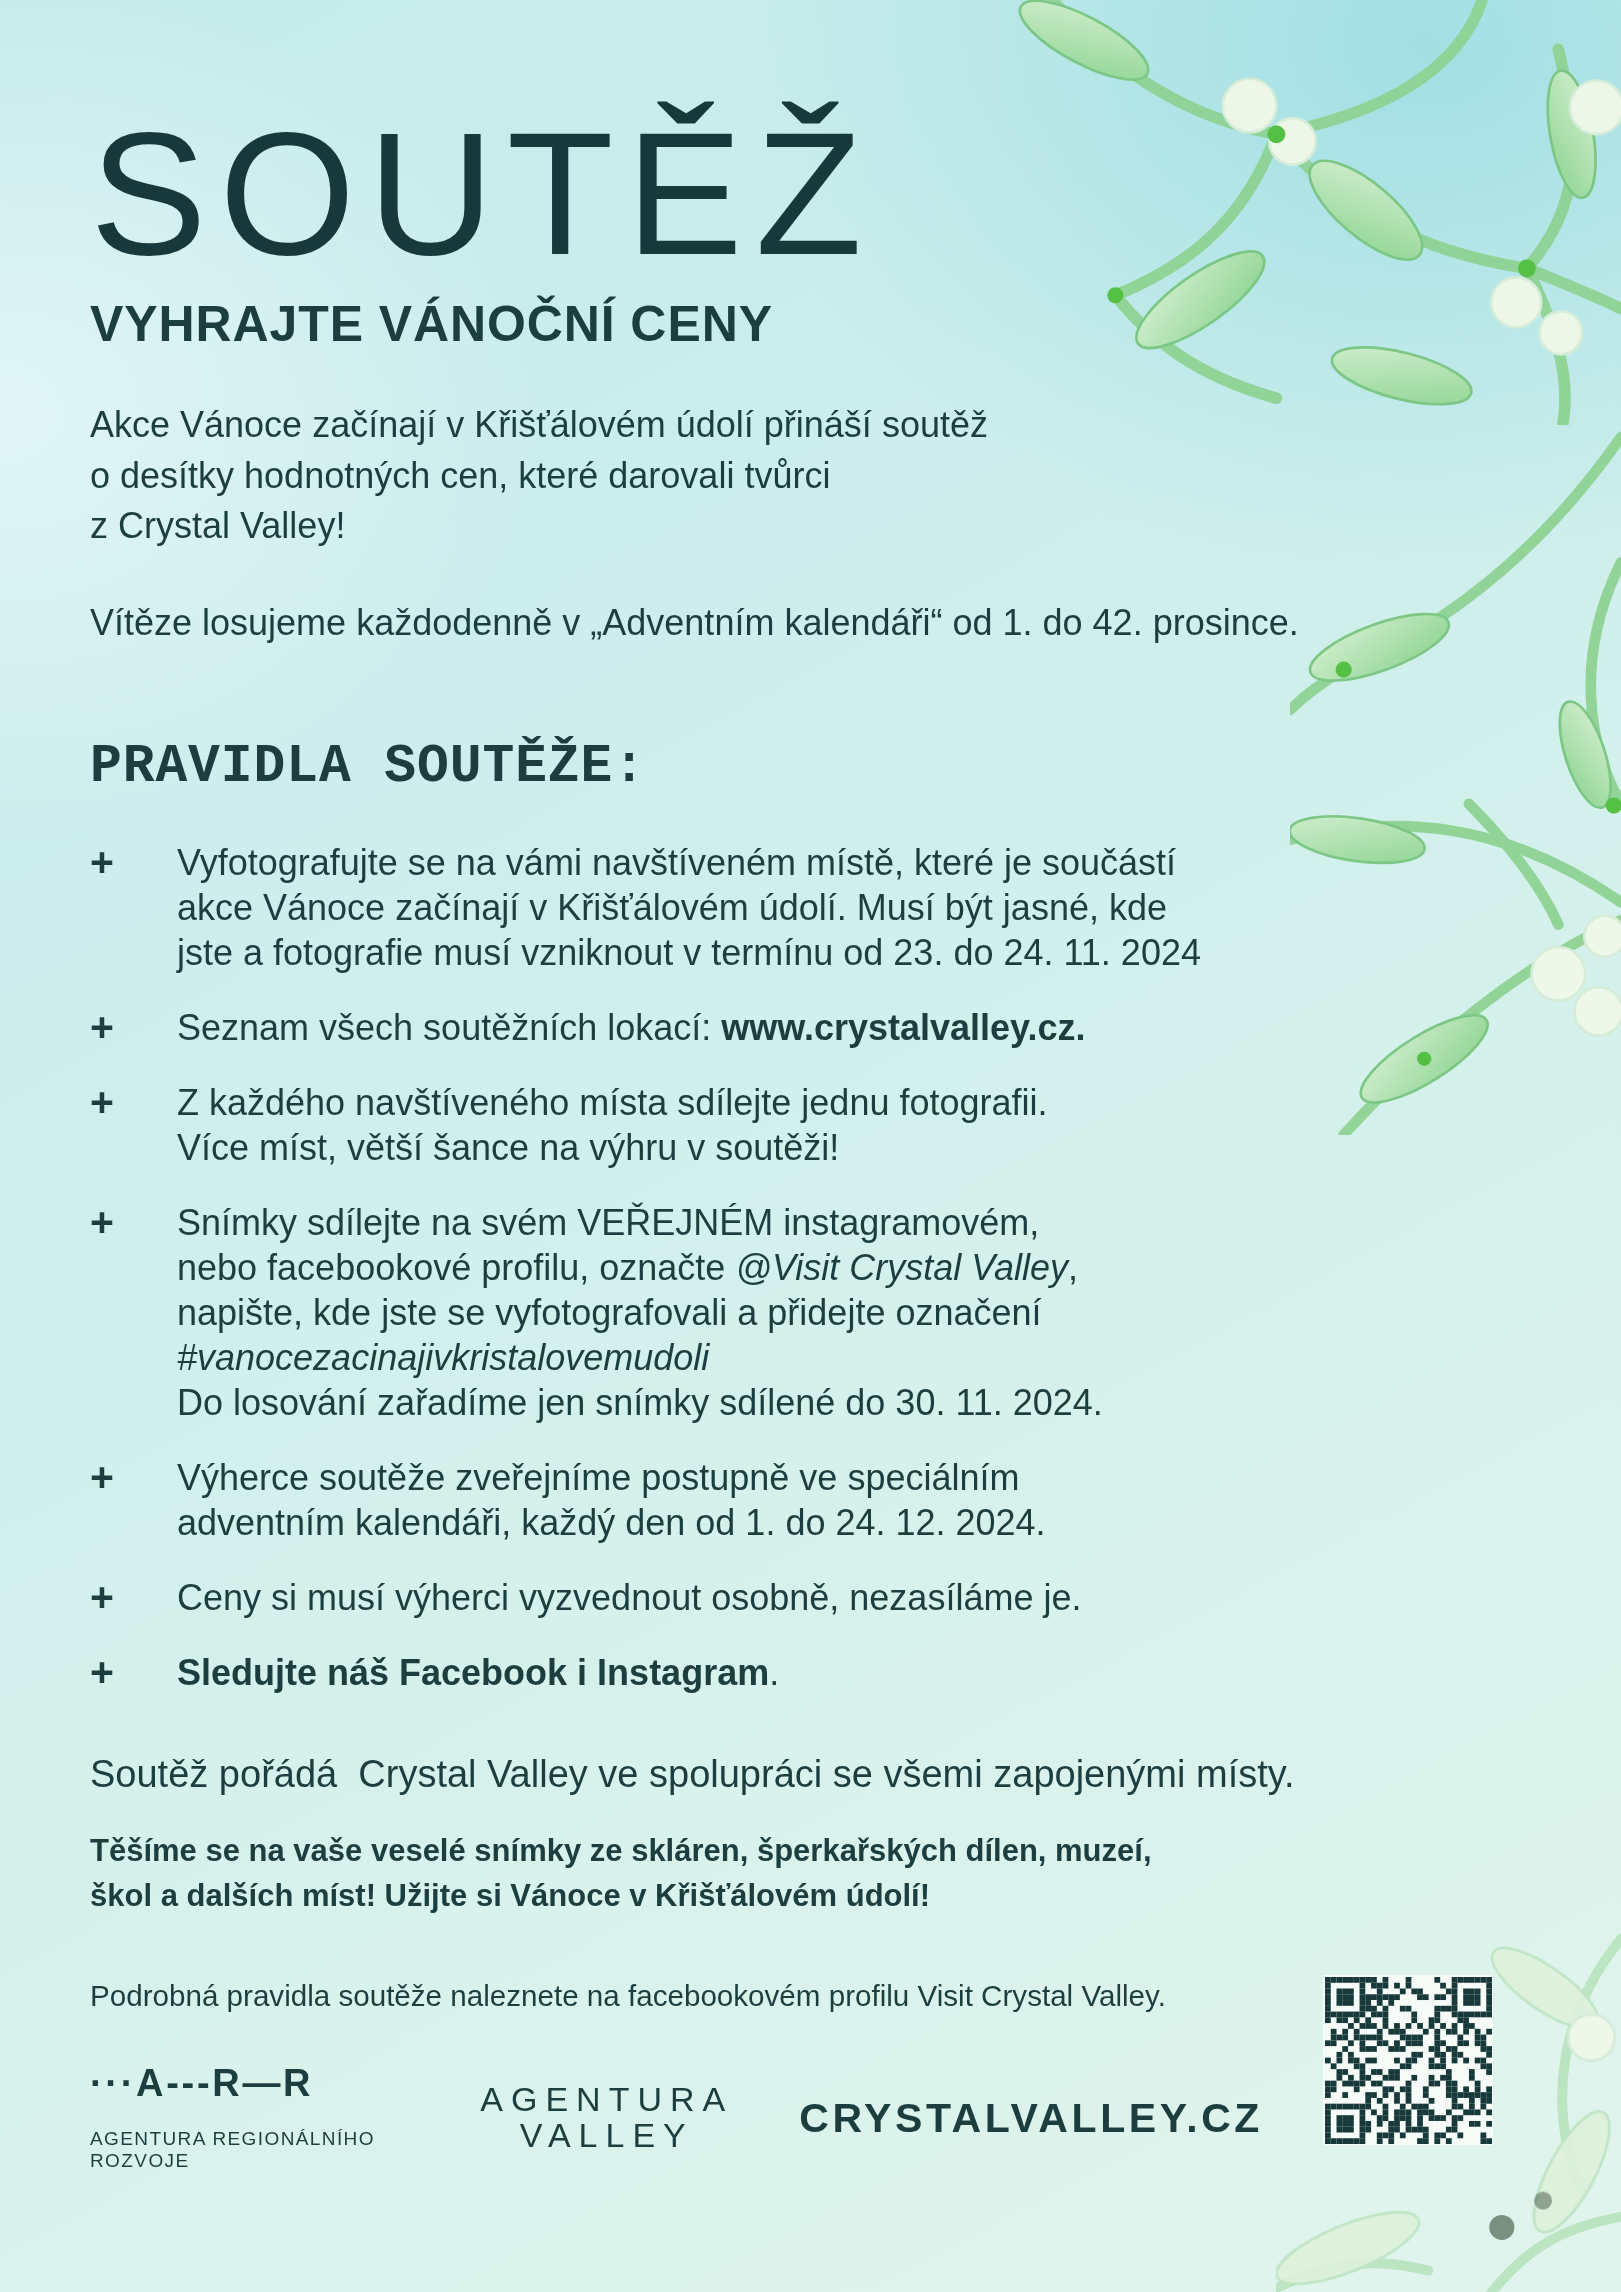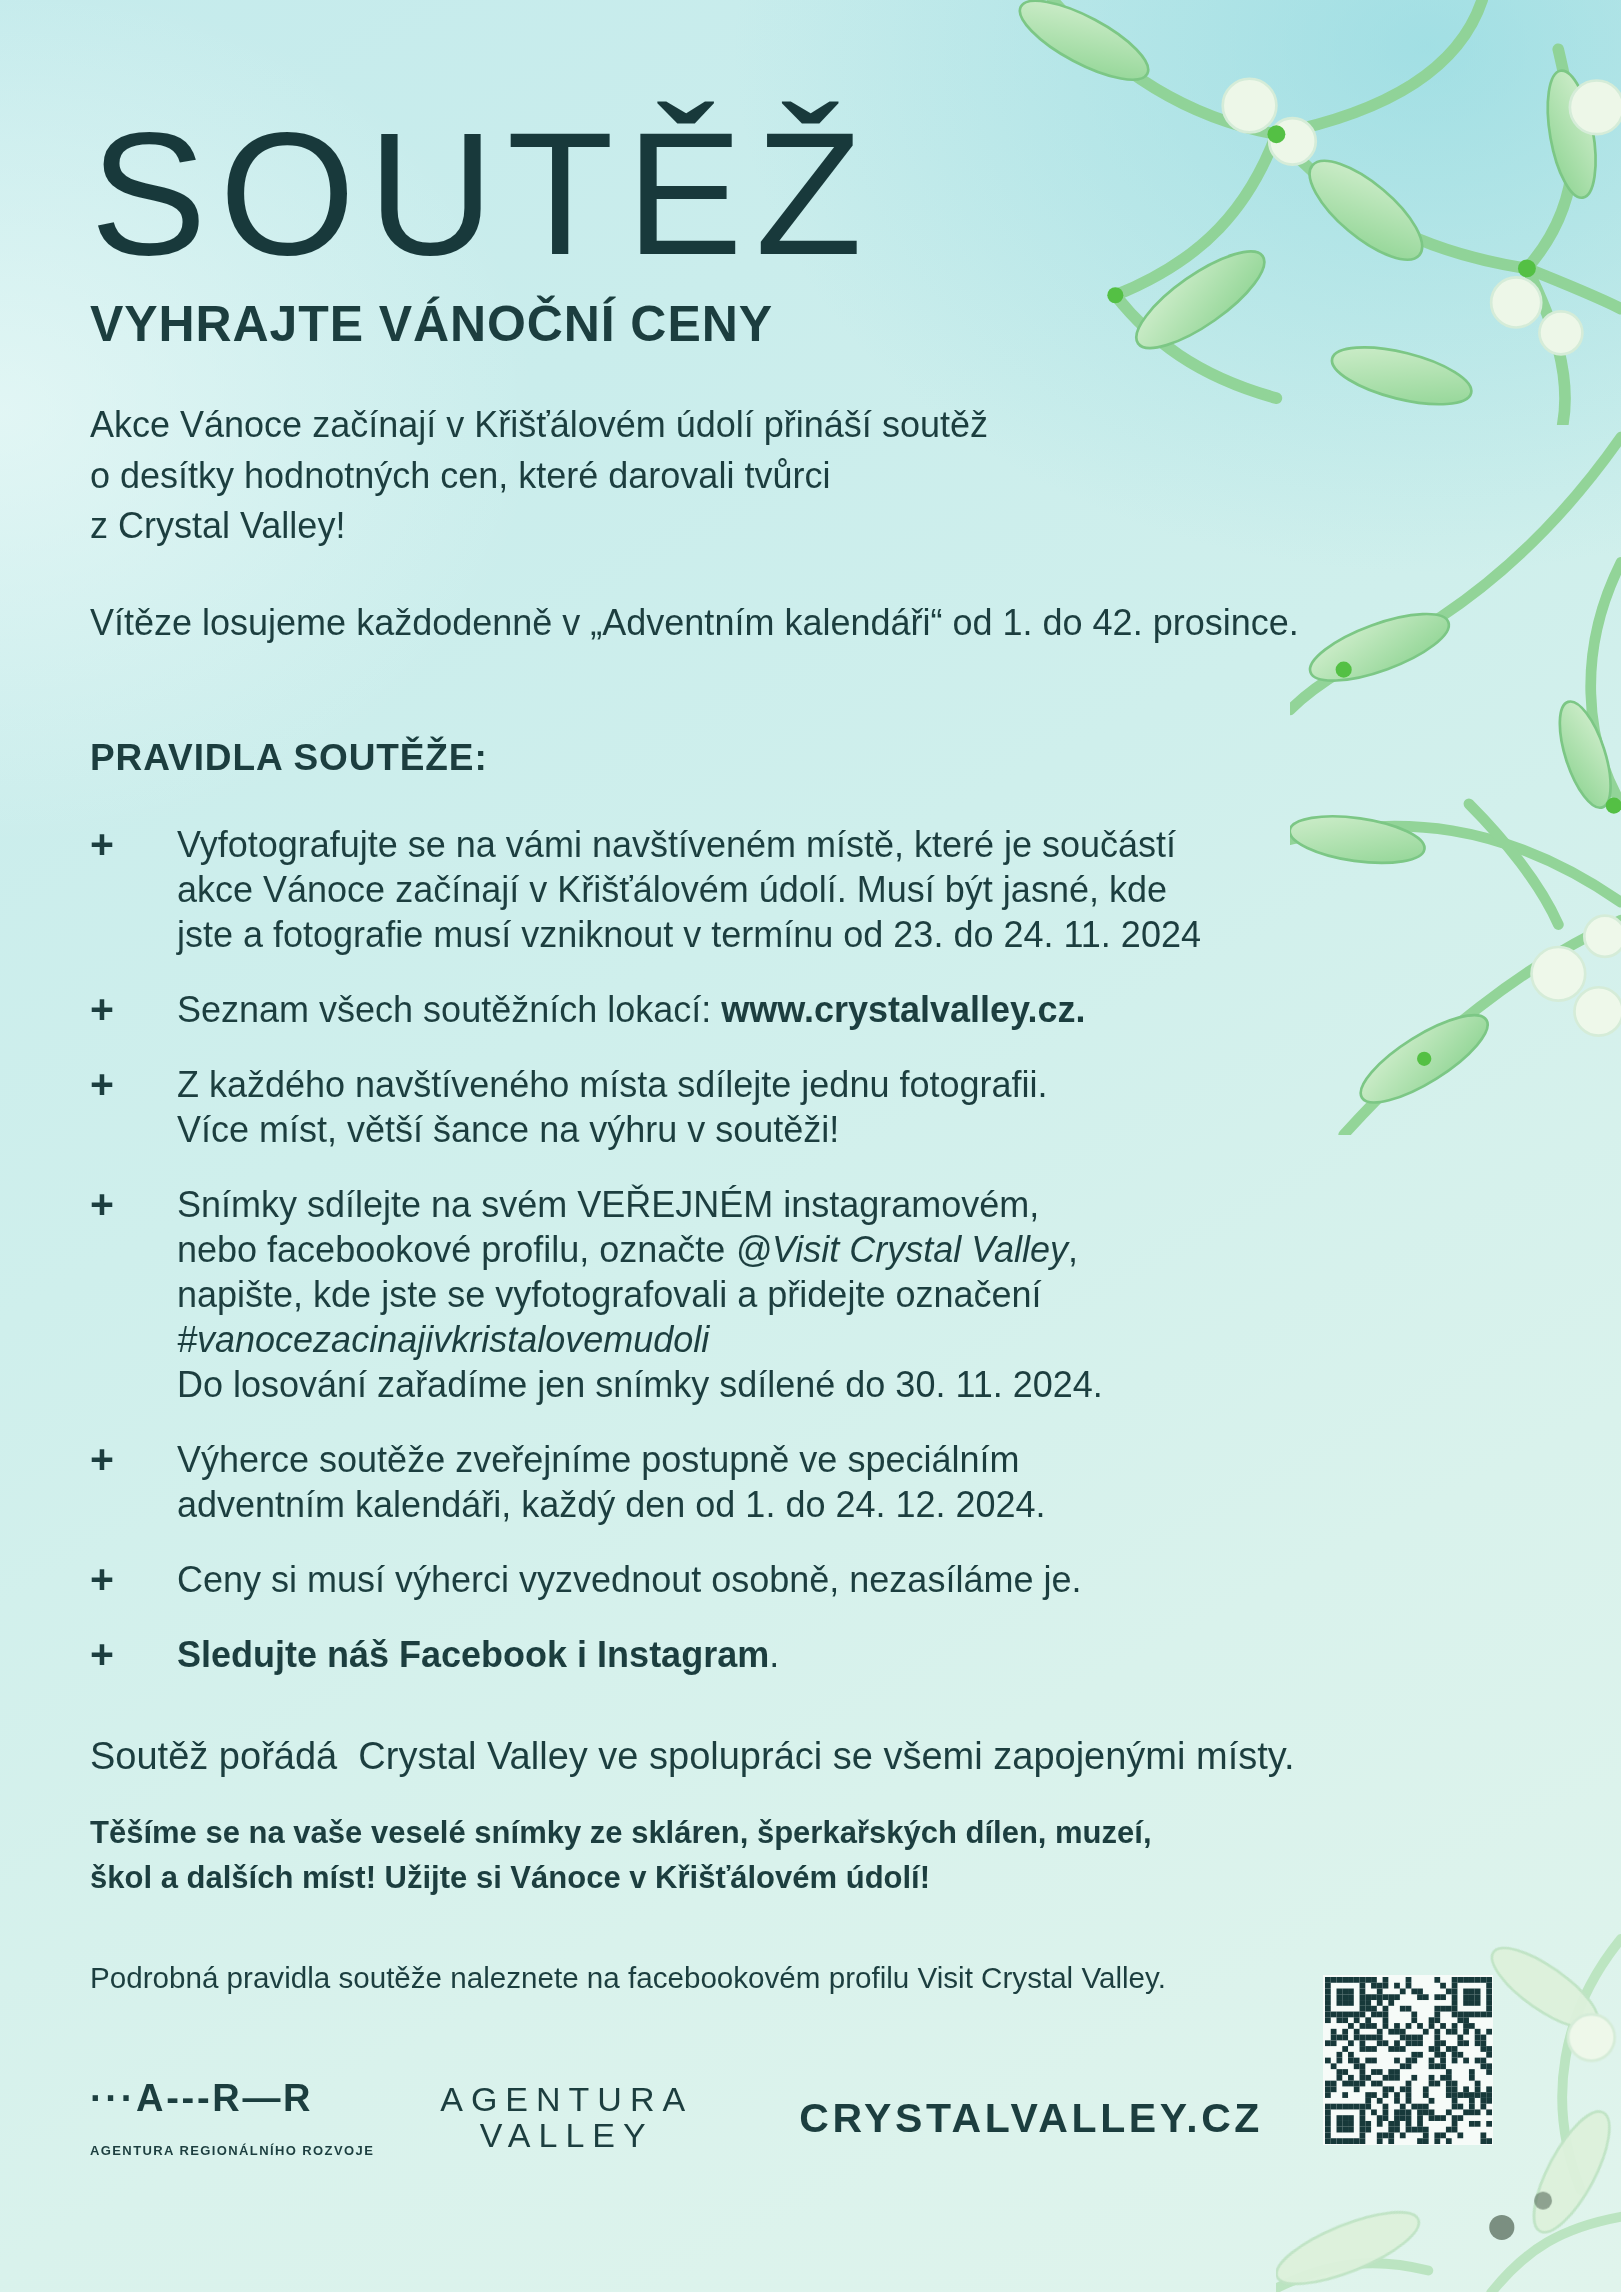--- a/index.html
+++ b/index.html
@@ -24,40 +24,40 @@
   .title{
     font-size:175px;line-height:1.0;font-weight:400;letter-spacing:12.5px;
     color:#18393b;margin:0 0 14.3px 0;
   }
   .subtitle{
     font-size:50px;font-weight:700;letter-spacing:0.9px;margin:0 0 47px 0;color:#173а3b;
   }
   .body-text{font-size:36px;line-height:1.4;white-space:pre-line;margin:0;}
   .intro{margin-bottom:47px;}
   .draw-note{margin-bottom:88px;}
-  .rules-heading{font-size:37px;font-weight:700;letter-spacing:0.9px;margin:0 0 43px 0;}
+  .rules-heading{font-size:53px;font-weight:700;letter-spacing:0.9px;margin:0 0 43px 0;font-family:Liberation Mono, monospace;}
 
   .rule{display:flex;gap:25px;margin-bottom:30px;}
   .rule-marker{font-weight:700;font-size:41px;line-height:45px;width:38px;flex:0 0 auto;}
   .rule-text{font-size:36px;line-height:45px;white-space:pre-line;margin-left:24px;}
   .seg-n{font-style:normal;font-weight:400;}
   .seg-b{font-weight:700;}
   .seg-i{font-style:italic;}
 
   .closing-organizer{font-size:38px;font-weight:400;line-height:1.45;white-space:pre-line;margin:52px 0 27px 0;}
   .closing-invitation{font-size:31px;font-weight:700;line-height:1.45;white-space:pre-line;margin:0 0 56px 0;}
   .details-note{font-size:29.6px;line-height:1.4;margin:0;}
 
   .footer{
     position:absolute;z-index:2;left:90px;top:2051px;width:1173px;height:134px;
     display:flex;align-items:center;gap:66px;
   }
   .arr-logo{text-align:left;}
   .arr-symbol{font-size:38px;font-weight:700;letter-spacing:2.7px;line-height:1;}
-  .arr-caption{font-size:13px;font-weight:700;letter-spacing:1.4px;margin-top:26px;}
+  .arr-caption{font-size:19px;font-weight:400;letter-spacing:1.4px;margin-top:26px;}
   .lk-logo{display:flex;align-items:center;gap:5.4px;}
   .lk-text{text-align:right;font-weight:700;font-size:37px;line-height:.92;letter-spacing:-0.9px;}
   .cv-logo{text-align:center;font-size:34px;font-weight:400;letter-spacing:8px;line-height:1.05;}
   .site{margin-left:auto;font-size:41px;font-weight:700;letter-spacing:3.6px;white-space:nowrap;}
 
   .qr-wrap{
     position:absolute;z-index:2;left:1323px;top:1975px;width:170px;height:170px;
     background:#f6fbf8;display:flex;align-items:center;justify-content:center;
   }
 </style>

